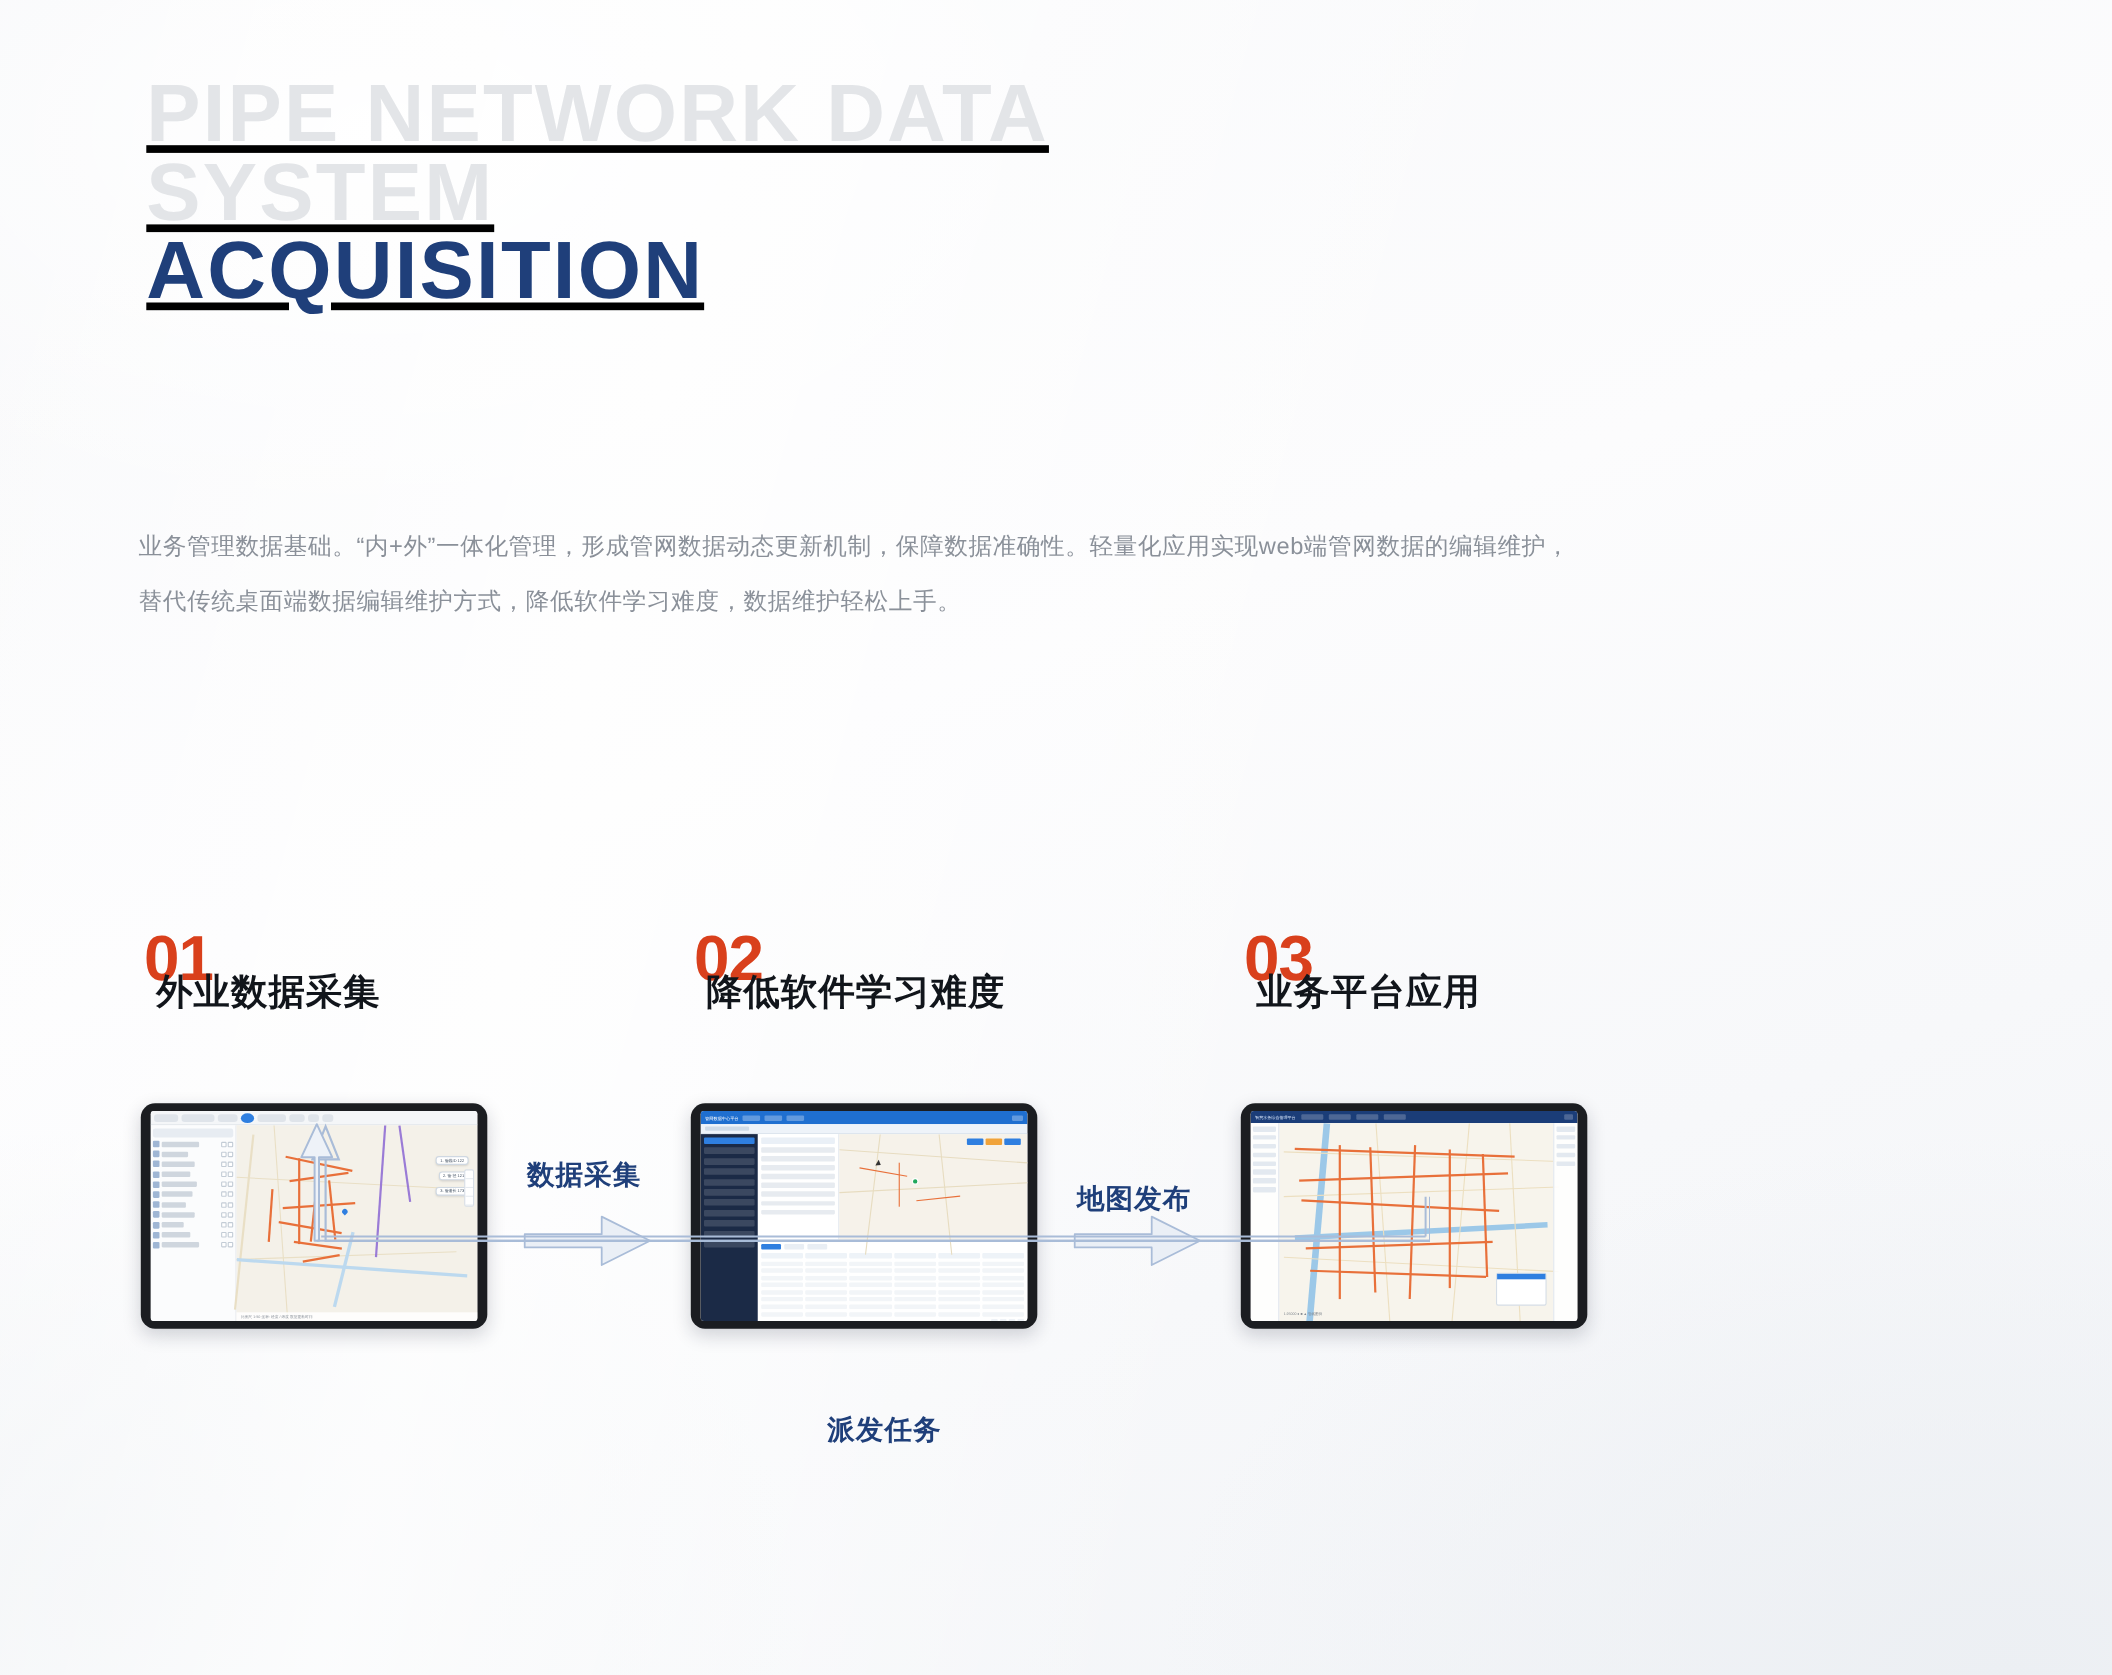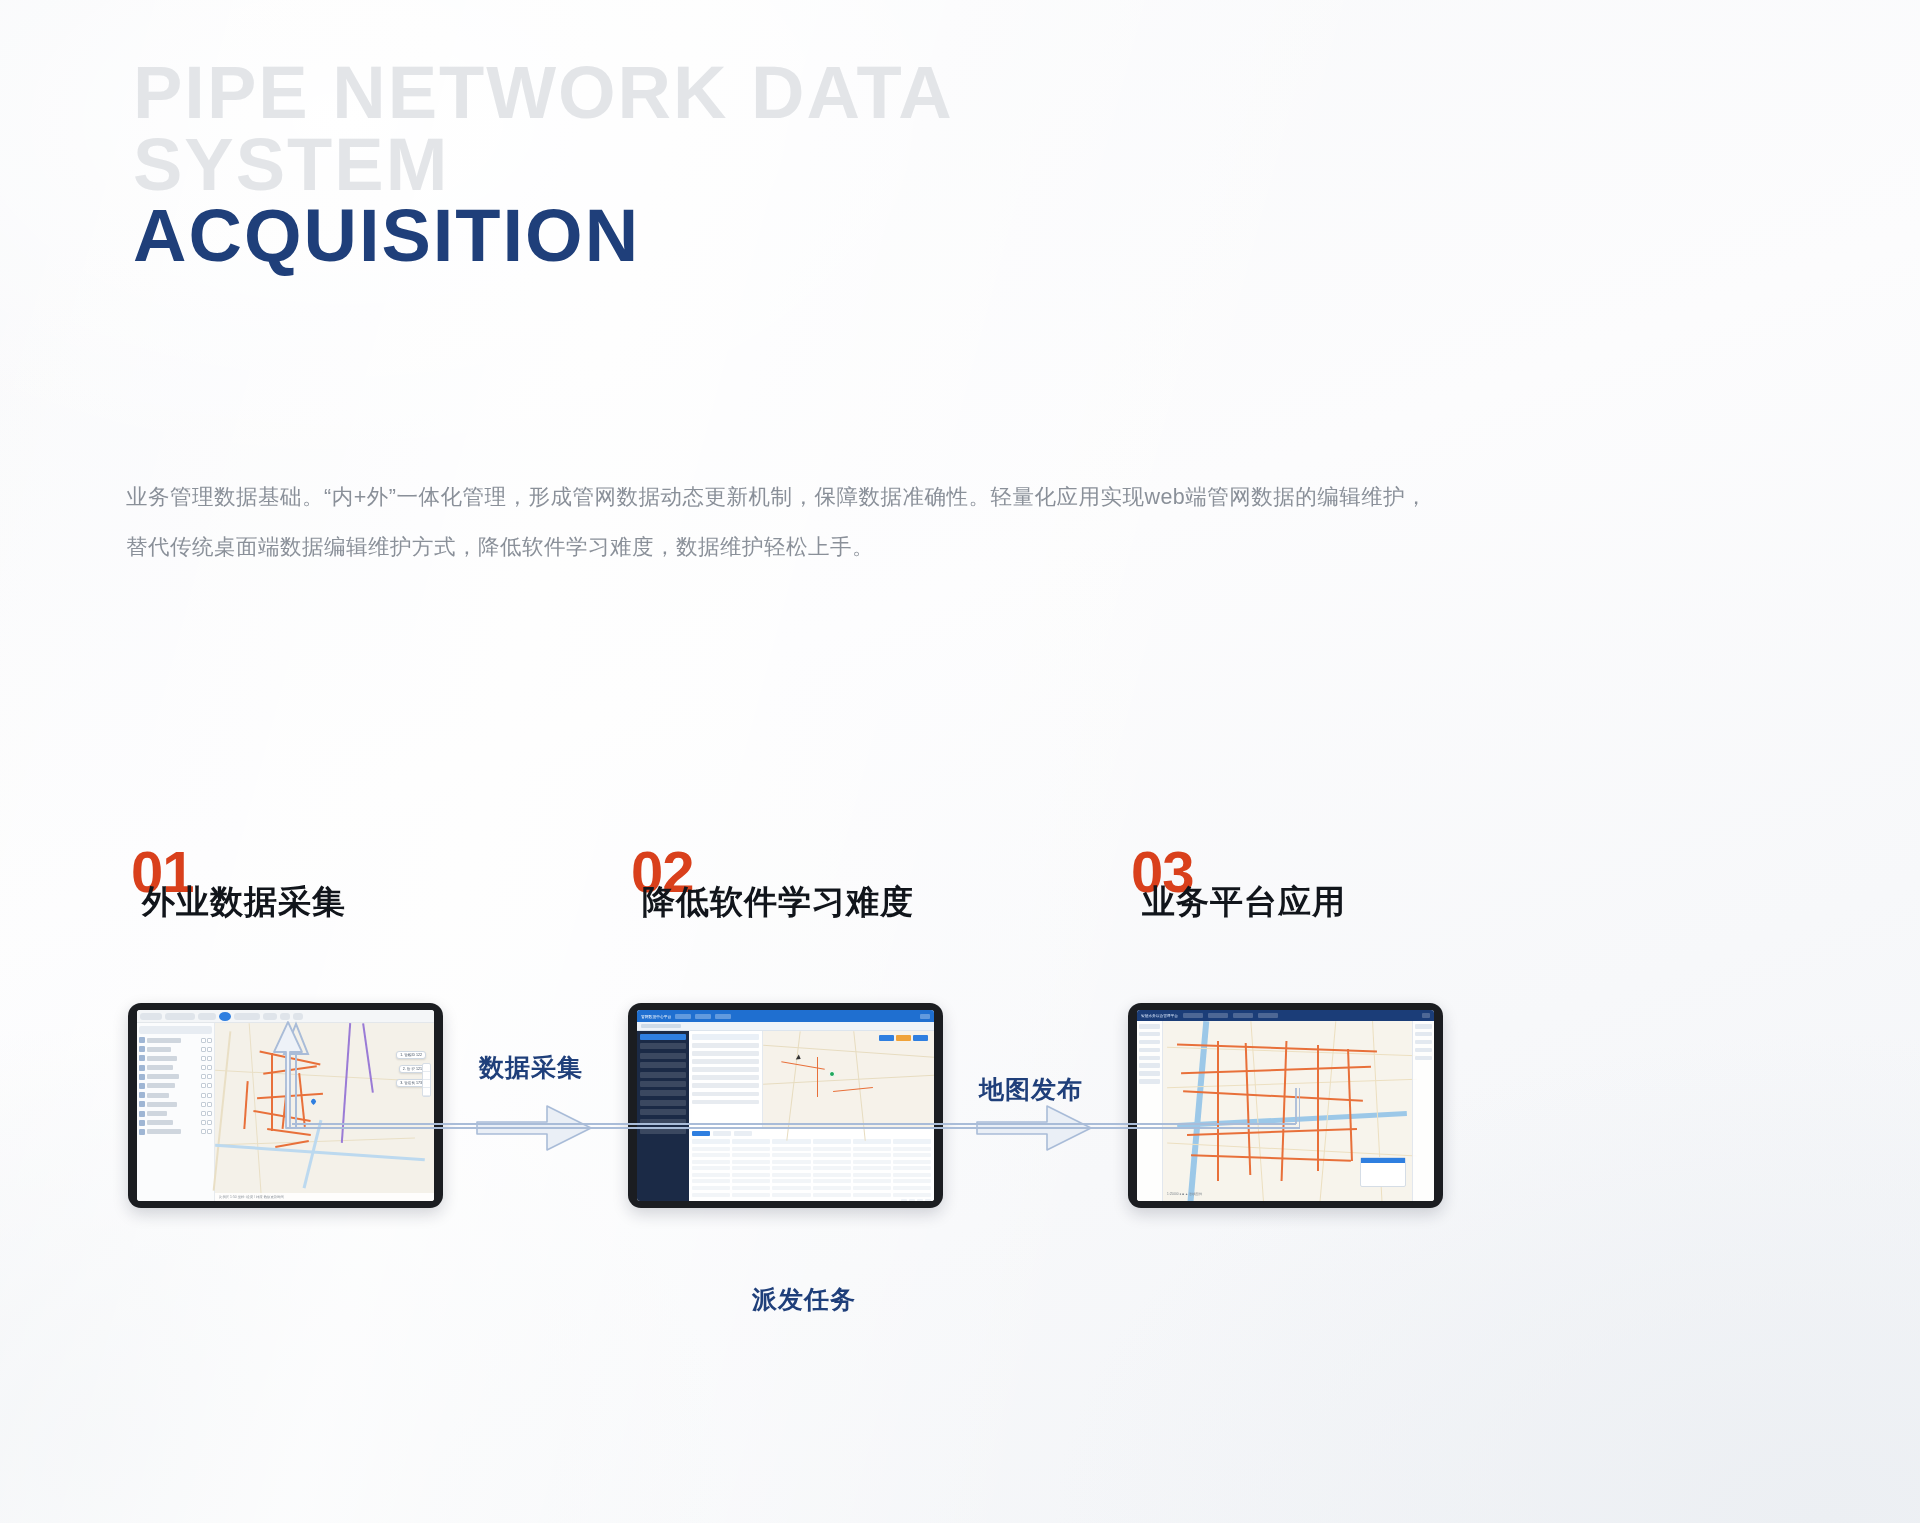--- a/index.html
+++ b/index.html
@@ -17,21 +17,21 @@
   .page { position:relative; width:1920px; height:1523px; }
 
   
   .sheen{
     position:absolute; inset:0;
     background:linear-gradient(105deg, rgba(255,255,255,0) 0%, rgba(255,255,255,.75) 30%, rgba(255,255,255,0) 62%);
     pointer-events:none;
   }
 
   
-  .headline{ position:absolute; left:133px; top:58px; line-height:.95; }
+  .headline{ position:absolute; left:133px; top:68px; line-height:.95;text-decoration:underline; }
   .hl-line{
     font-size:74px; font-weight:bold; letter-spacing:2px;
     font-family:"Liberation Sans","DejaVu Sans",sans-serif;
   }
   .hl-ghost{ color:#e3e5e8; }
   .hl-main { color:#1f3f7a; }
   .hl-l1{ margin-bottom:2px;}
   .hl-l2{ margin-bottom:2px;}
 
   

